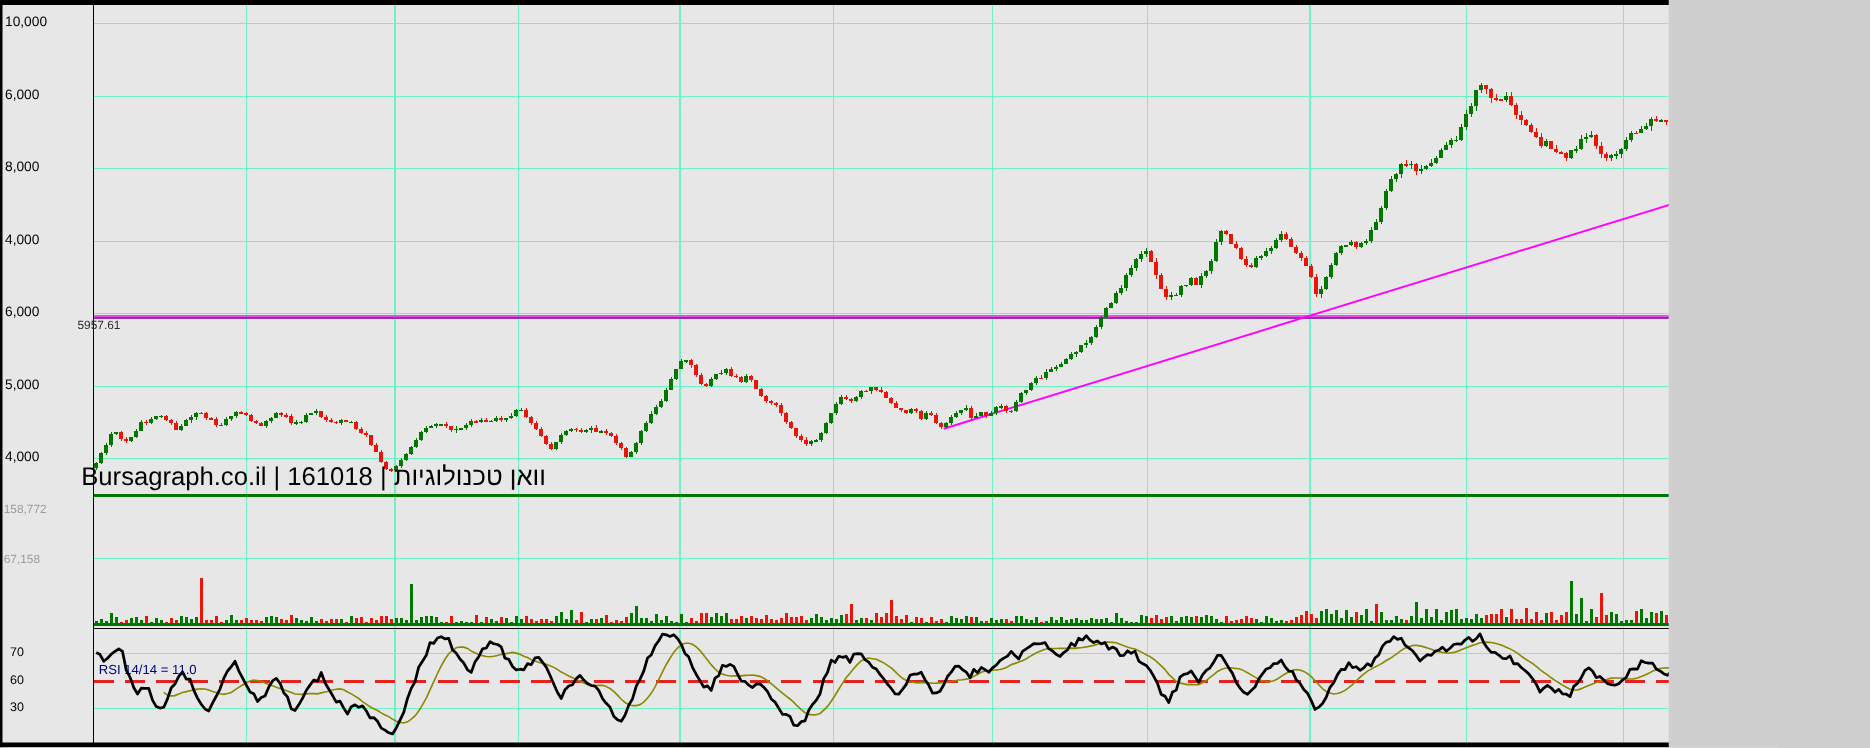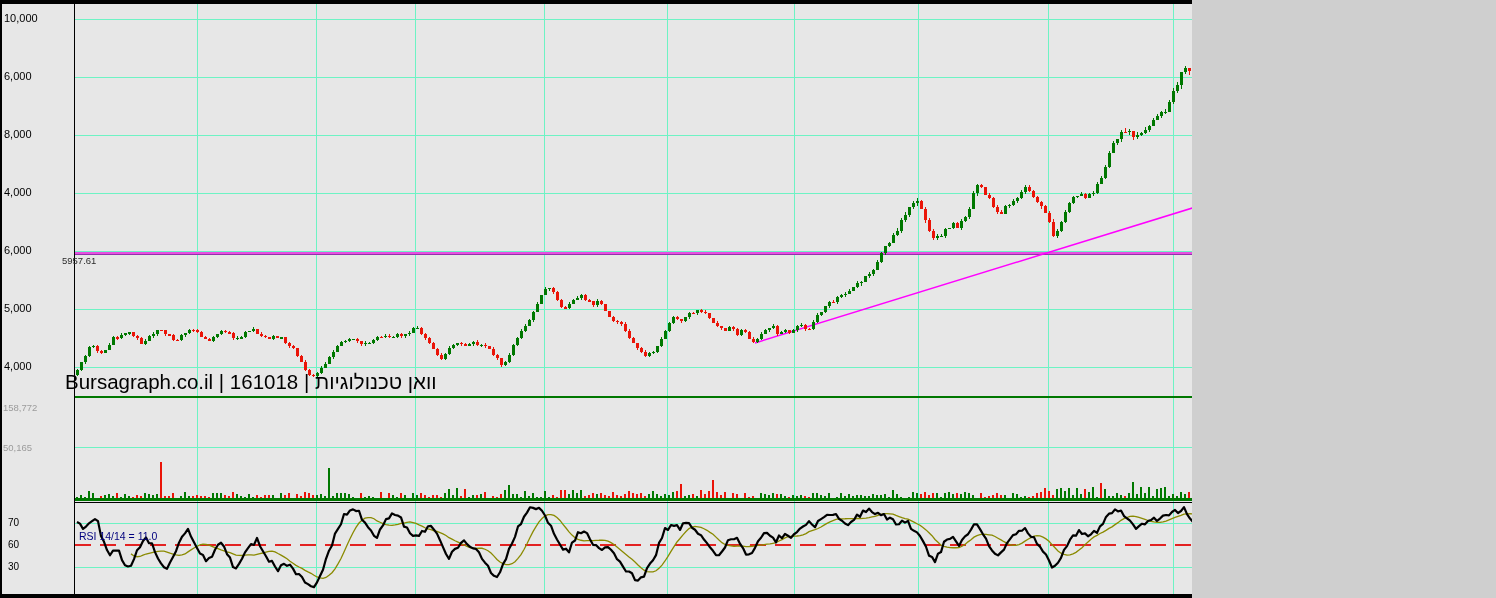--- a/index.html
+++ b/index.html
@@ -1,17 +1,17 @@
 <!DOCTYPE html>
 <html><head>
 <meta charset="utf-8">
 <style>
   html,body{margin:0;padding:0;background:#cfcfcf;}
   #screen{
-    position:relative;width:1192px;height:598px;overflow:hidden;
+    position:relative;width:1335px;height:598px;overflow:hidden;
     background:#e7e7e7;
     font-family:"Liberation Sans", sans-serif;
   }
   #plot{position:absolute;left:0;top:0;z-index:1;}
   .lbl{position:absolute;z-index:2;white-space:nowrap;line-height:1;}
   .price-lbl{left:4px;font-size:11px;color:#000;}
   .vol-lbl{left:3px;font-size:9.5px;color:#9c9c9c;}
   .rsi-lbl{left:8px;font-size:10px;color:#000;}
   #rsi-title{left:79px;top:504px;font-size:10.5px;color:#00007e;margin-top:27px;}
   #hline-label{left:62px;top:256px;font-size:9.5px;color:#2a2a2a;}
@@ -1124,21 +1124,21 @@
 
   <div class="lbl price-lbl" style="top:13px">10,000</div>
   <div class="lbl price-lbl" style="top:71px">6,000</div>
   <div class="lbl price-lbl" style="top:129px">8,000</div>
   <div class="lbl price-lbl" style="top:187px">4,000</div>
   <div class="lbl price-lbl" style="top:245px">6,000</div>
   <div class="lbl price-lbl" style="top:303px">5,000</div>
   <div class="lbl price-lbl" style="top:361px">4,000</div>
 
   <div class="lbl vol-lbl" style="top:403px">158,772</div>
-  <div class="lbl vol-lbl" style="top:443px">50,165</div>
+  <div class="lbl vol-lbl" style="top:443px">67,158</div>
 
   <div class="lbl rsi-lbl" style="top:518px">70</div>
   <div class="lbl rsi-lbl" style="top:540px">60</div>
   <div class="lbl rsi-lbl" style="top:562px">30</div>
   <div class="lbl" id="rsi-title">RSI 14/14 = 11.0</div>
 
   <div class="lbl" id="hline-label">5957.61</div>
 
   <div class="lbl" id="watermark">Bursagraph.co.il | 161018 | וואן טכנולוגיות</div>
 </div>

